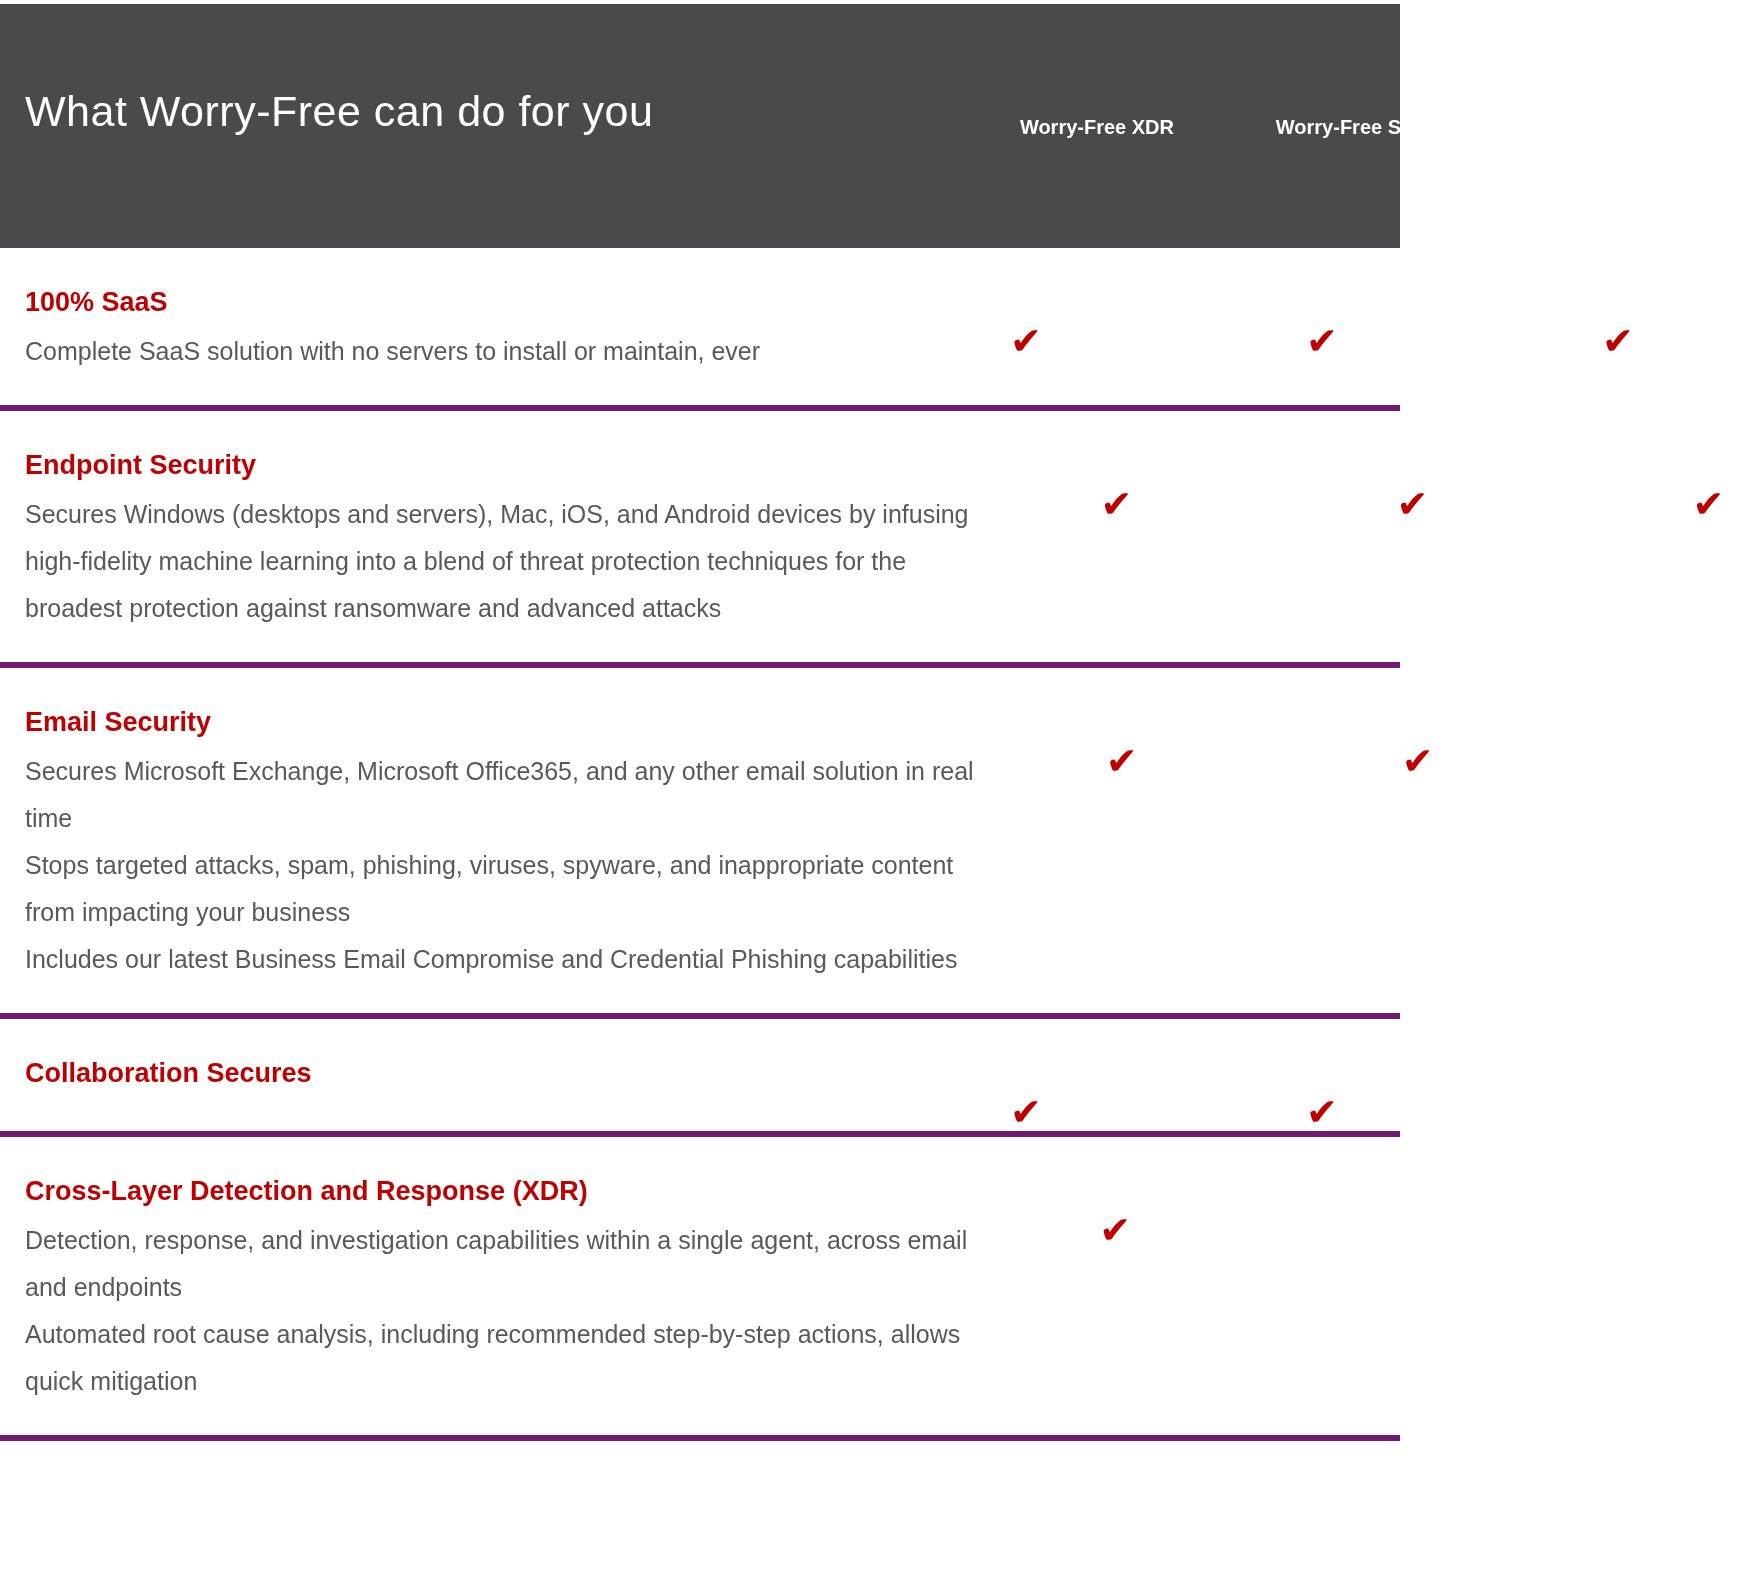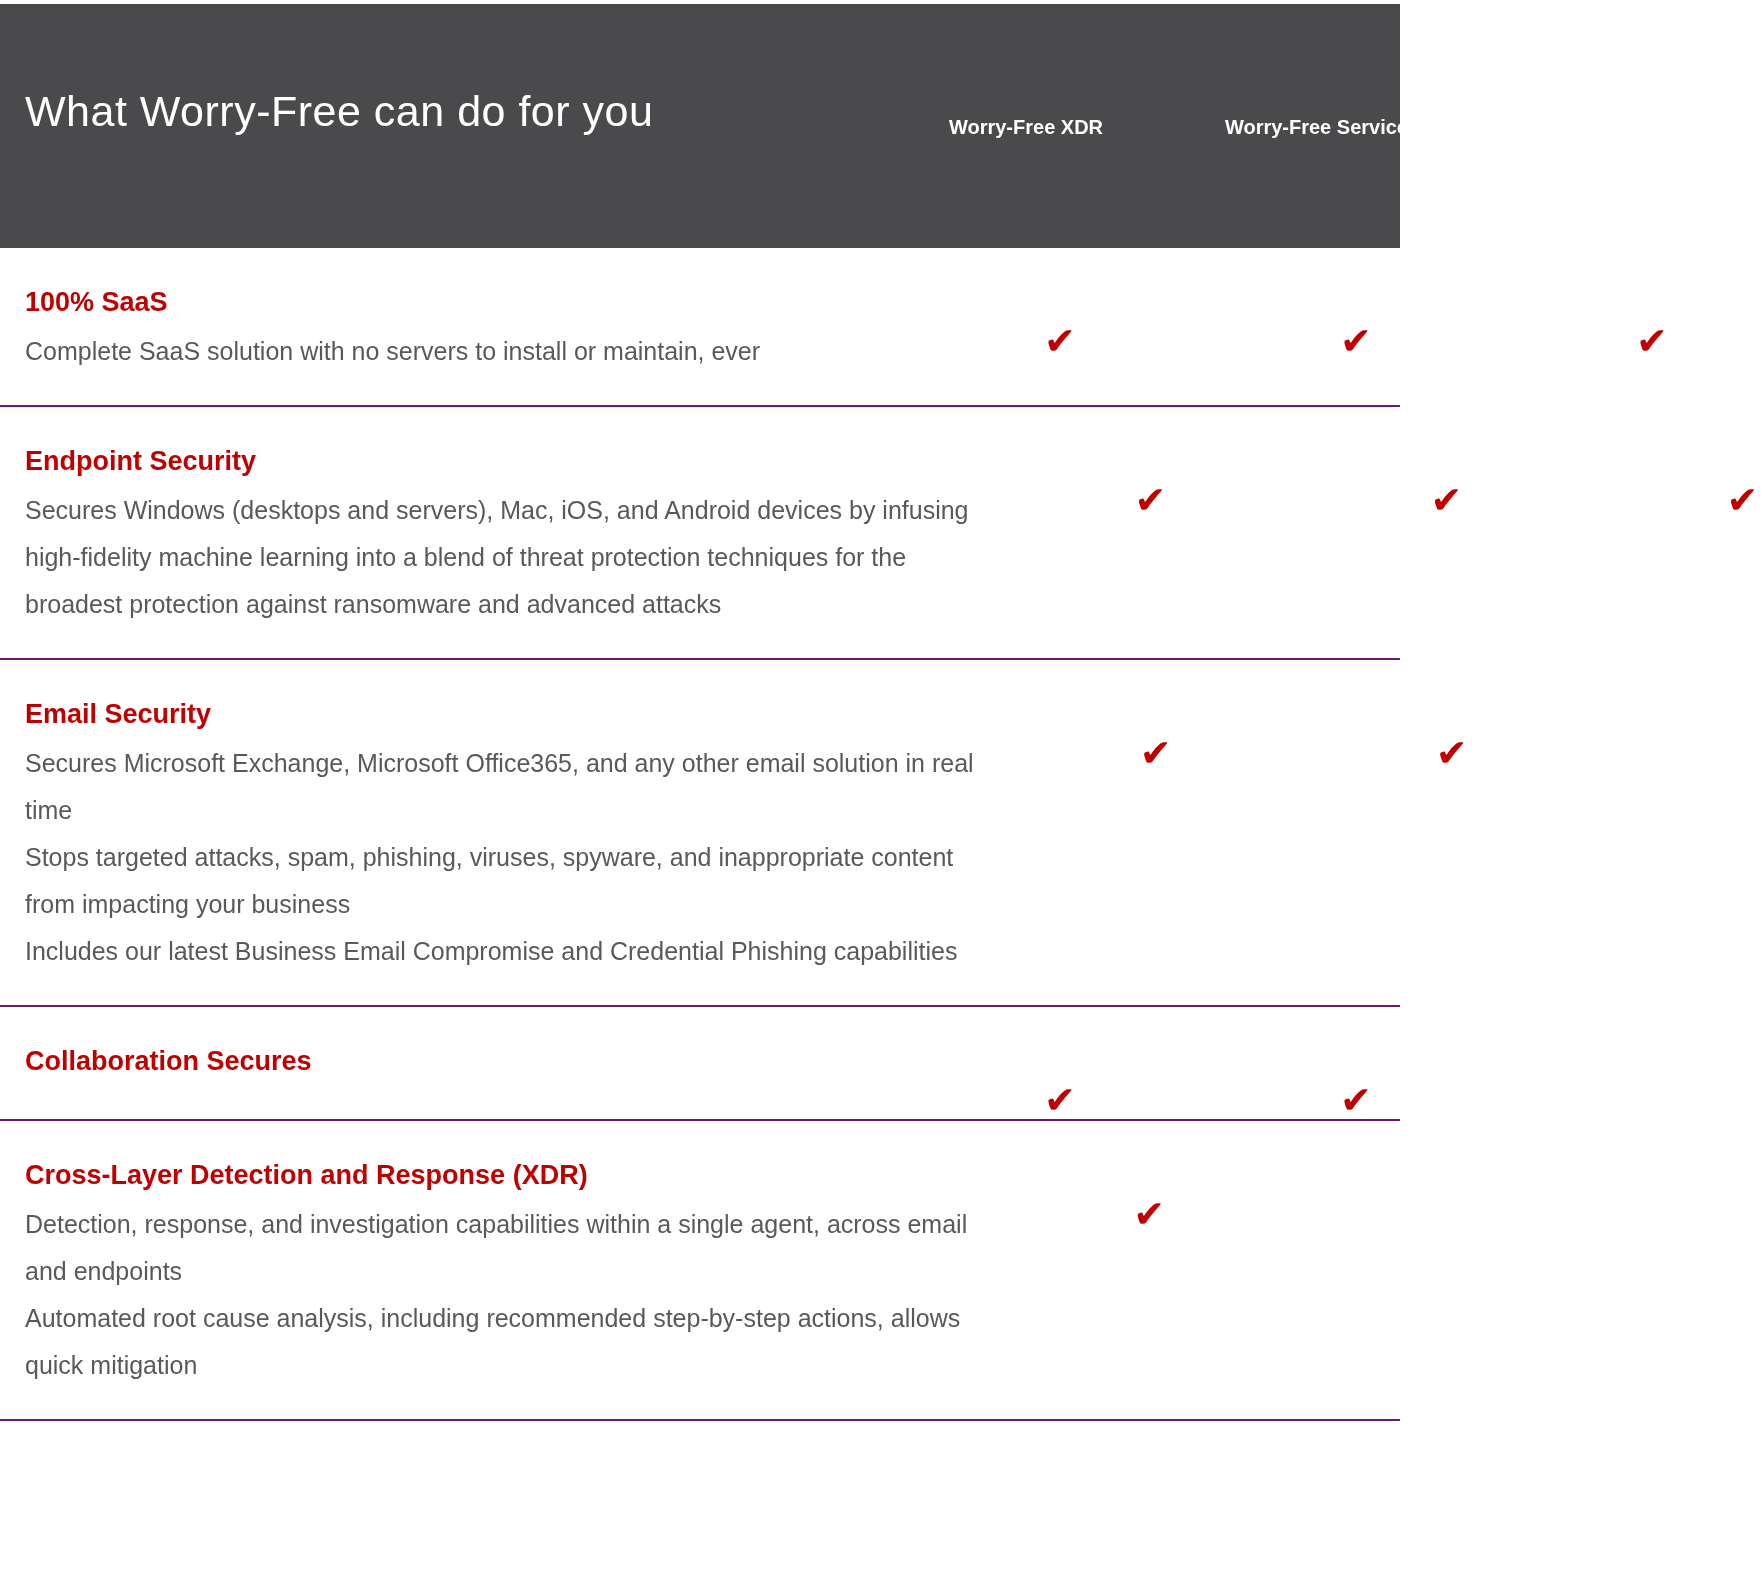--- a/index.html
+++ b/index.html
@@ -24,33 +24,32 @@
     font-weight: 300;
     line-height: 1.2;
     letter-spacing: 0.5px;
   }
   .col-headers {
     display: flex;
     padding-top: 102px;
   }
   .col-header {
     width: 296px;
-    text-align: center;
+    text-align: right;
     color: #ffffff;
     font-size: 20px;
     font-weight: 700;
     line-height: 43px;
   }
 
   
   .row {
     display: flex;
-    border-bottom: 2px solid #701a75;
+    border-bottom: 6px solid #701a75;
     background: #ffffff;
-    gap: 34px;
   }
   .row-text {
     flex: 0 0 853px;
     box-sizing: content-box;
     padding: 38px 0 30px 25px;
   }
   .row-title {
     margin: 0 0 10px 0;
     color: #c00000;
     font-size: 27px;

